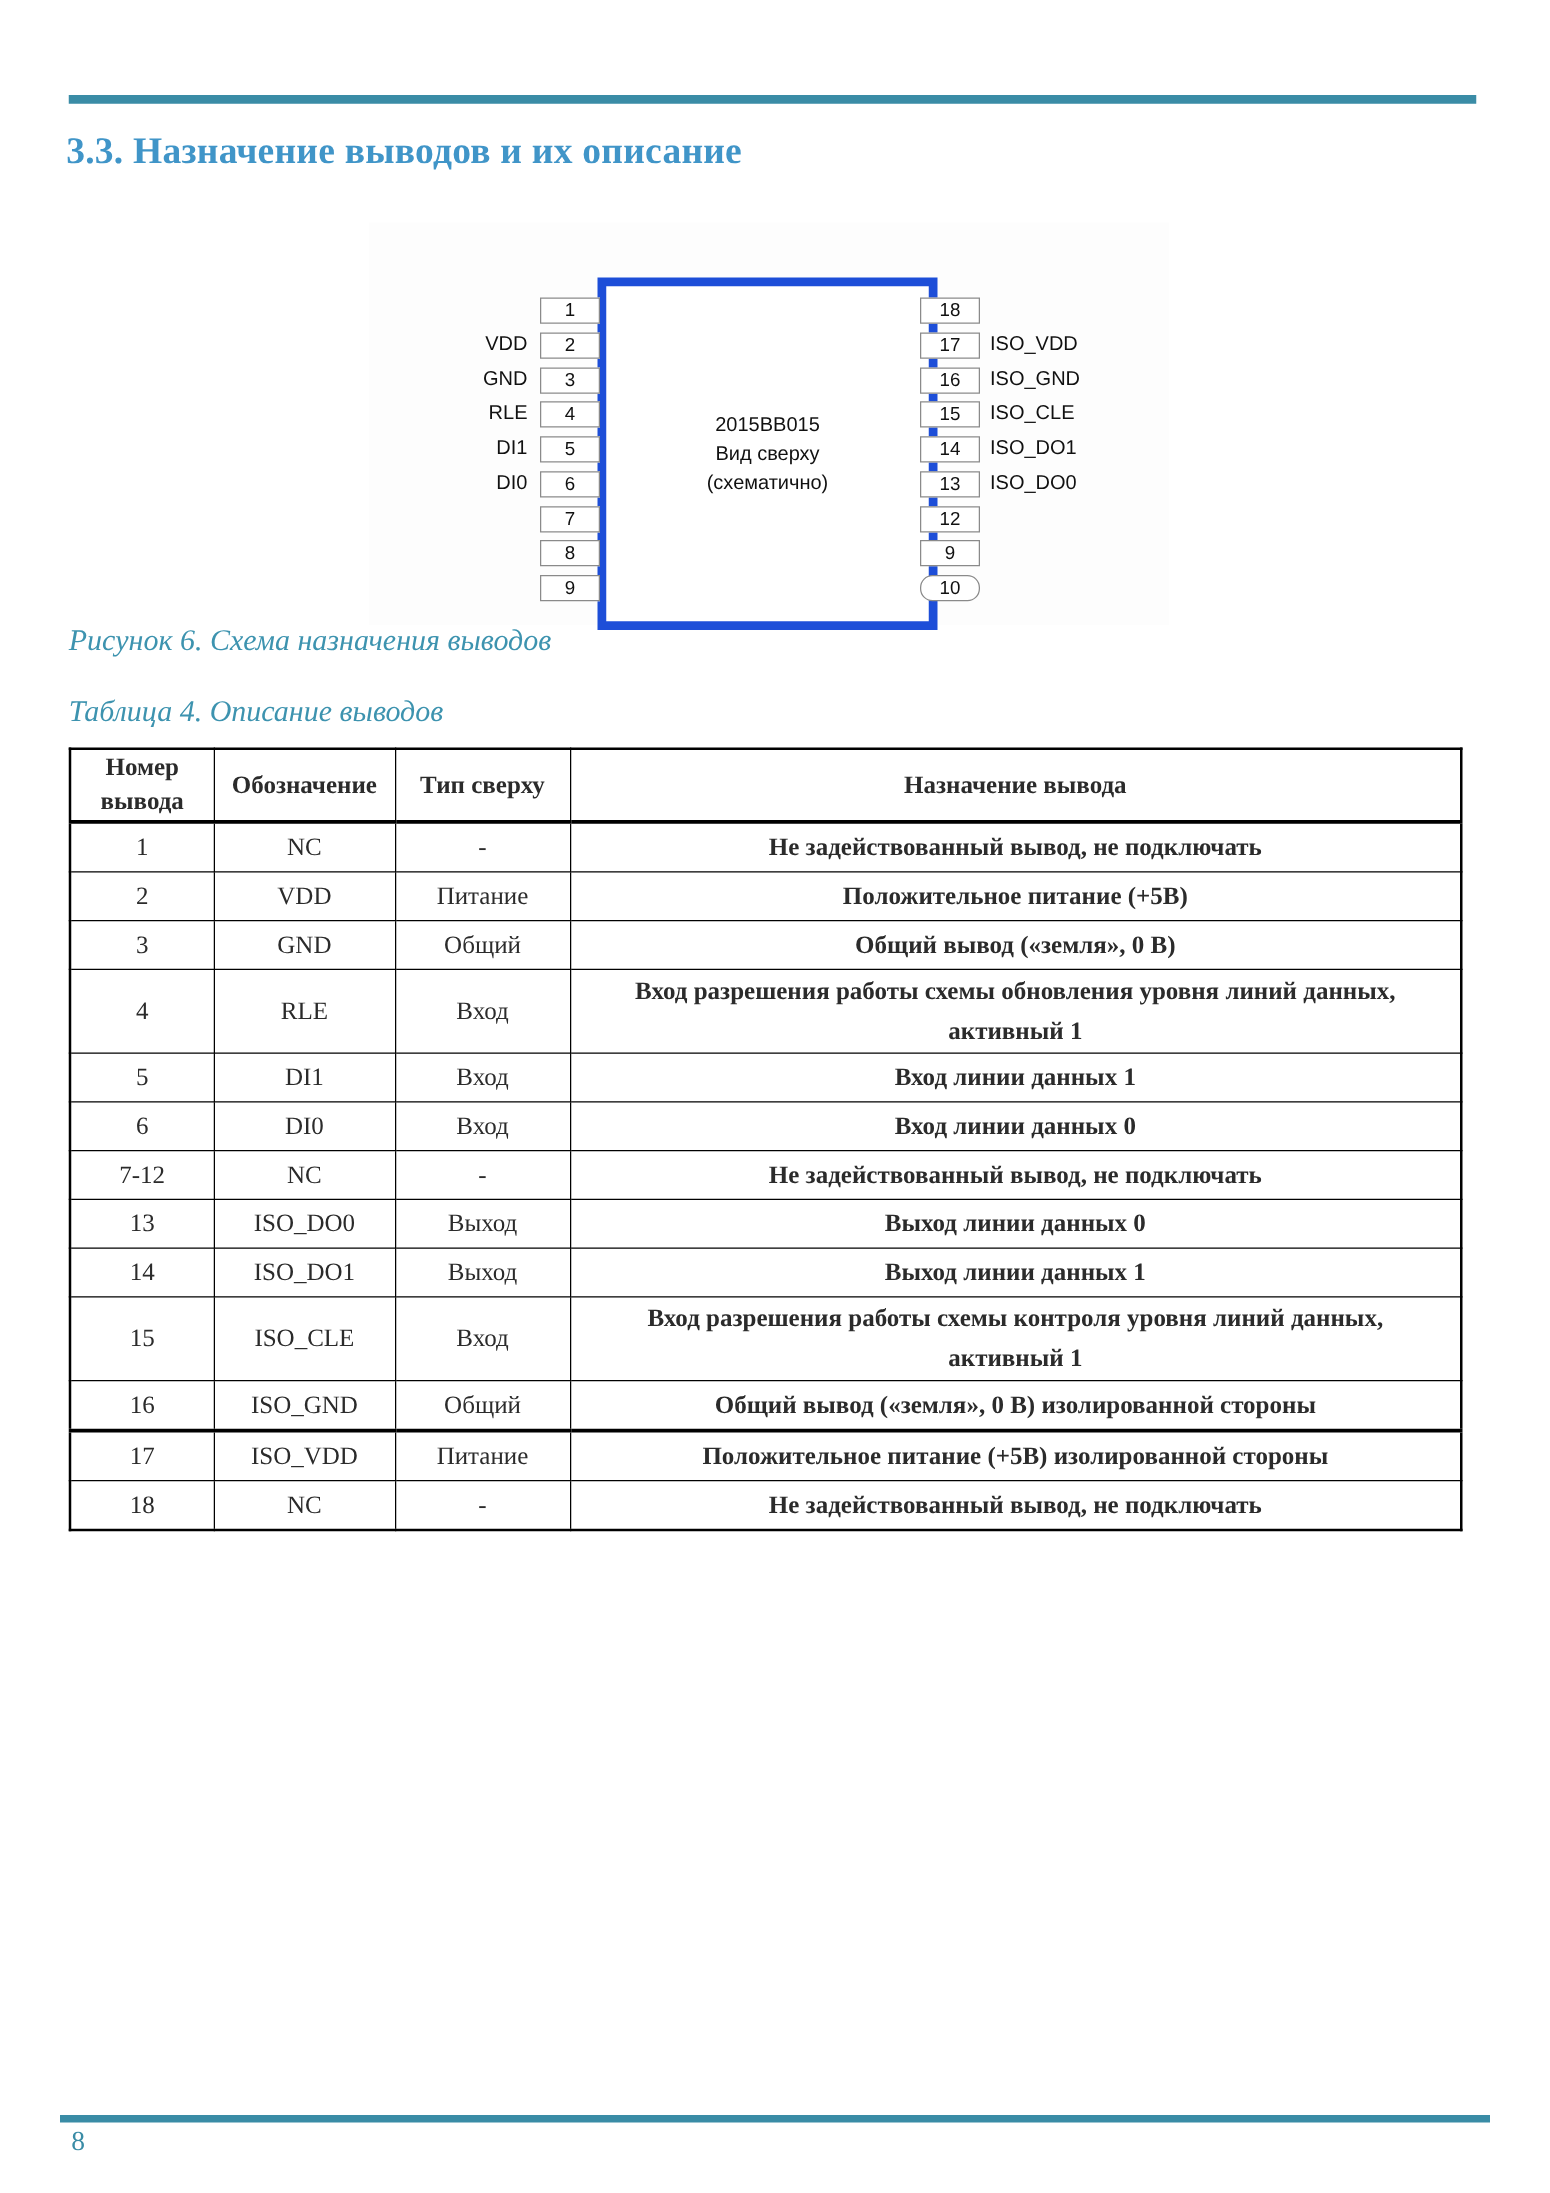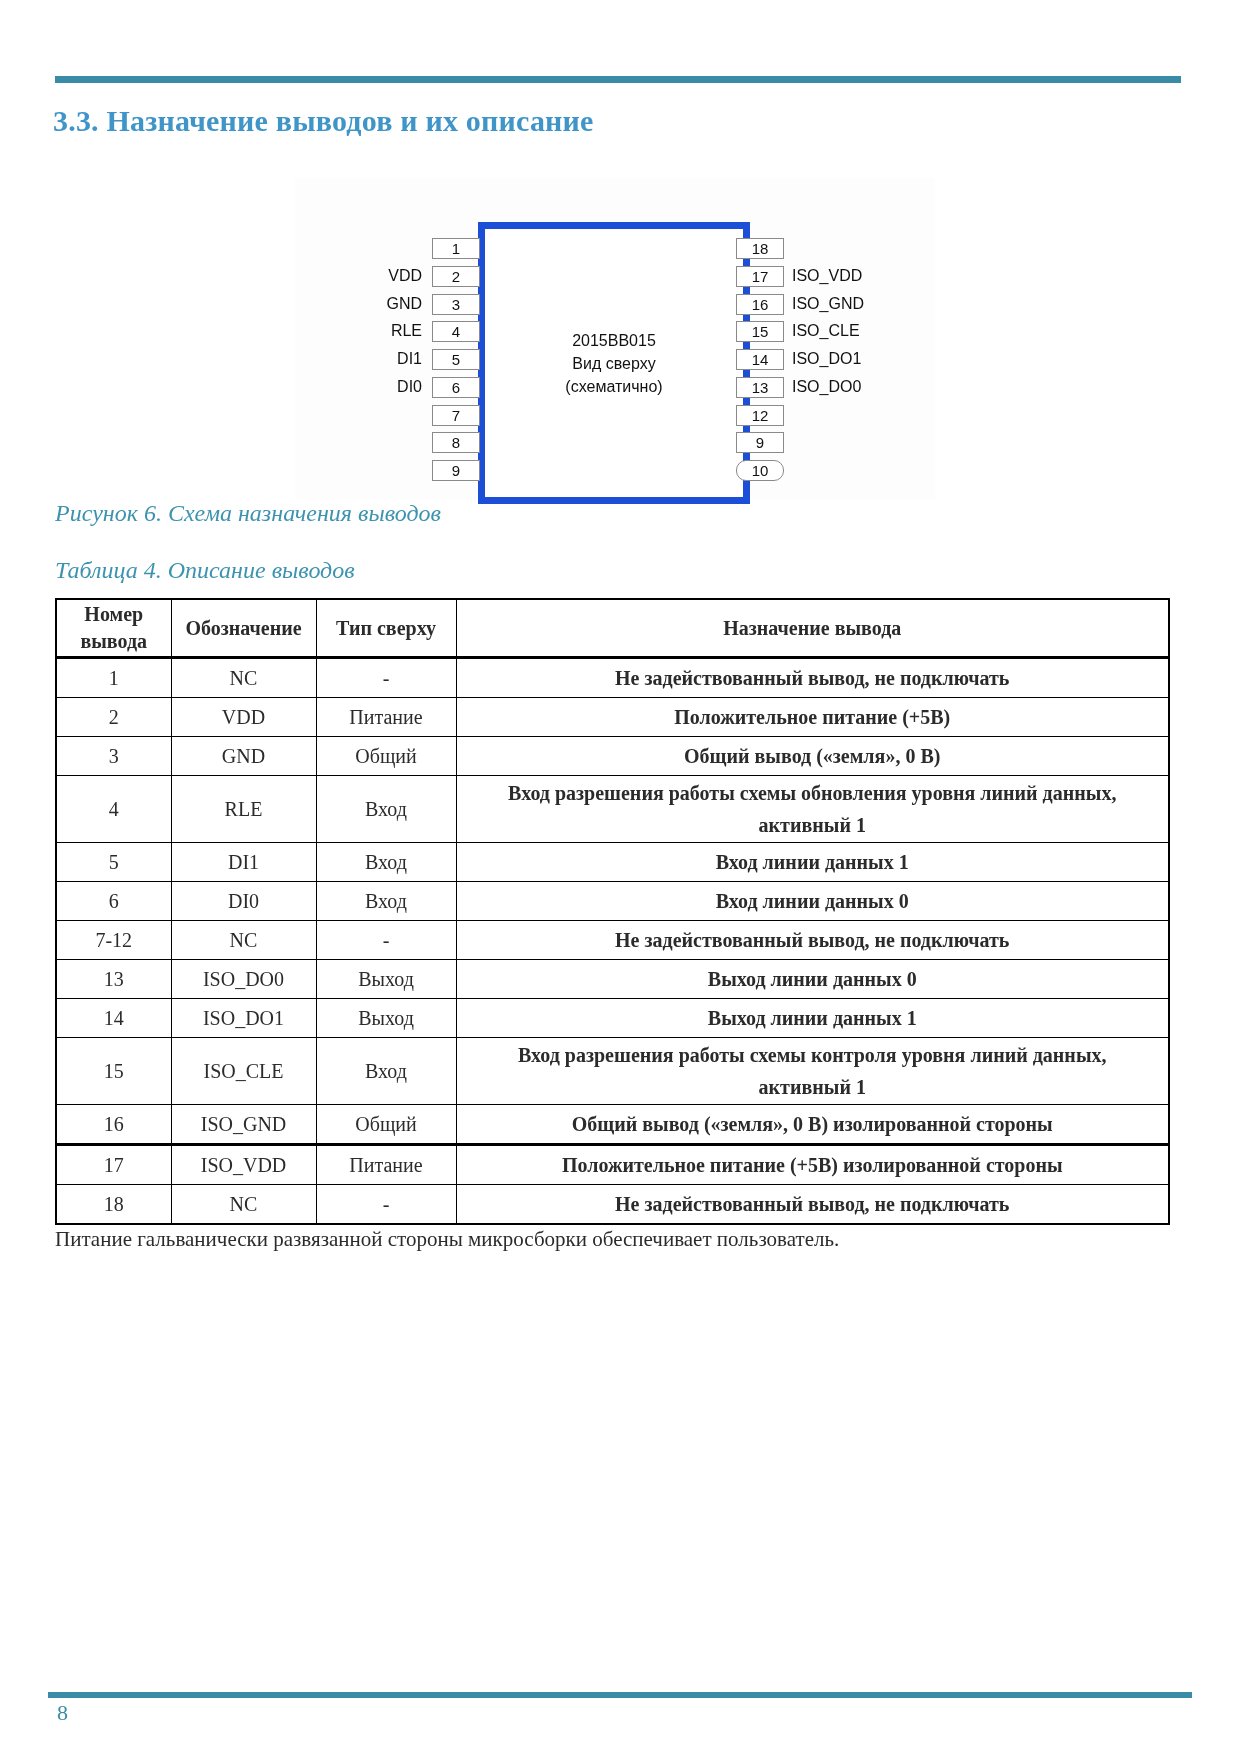--- a/index.html
+++ b/index.html
@@ -268,18 +268,17 @@
         </tr>
         <tr>
           <td>18</td>
           <td>NC</td>
           <td>-</td>
           <td>Не задействованный вывод, не подключать</td>
         </tr>
       </tbody>
   </table>
 
-  <p class="body-paragraph">Питание гальванически развязанной стороны микросборки обеспечивает пользователь.</p>
 
   <div class="footer-rule" style="background: rgb(58, 140, 166);"></div>
   <div class="page-number" style="color: rgb(58, 140, 166);">8</div>
 
 </div>
 
 </body></html>

